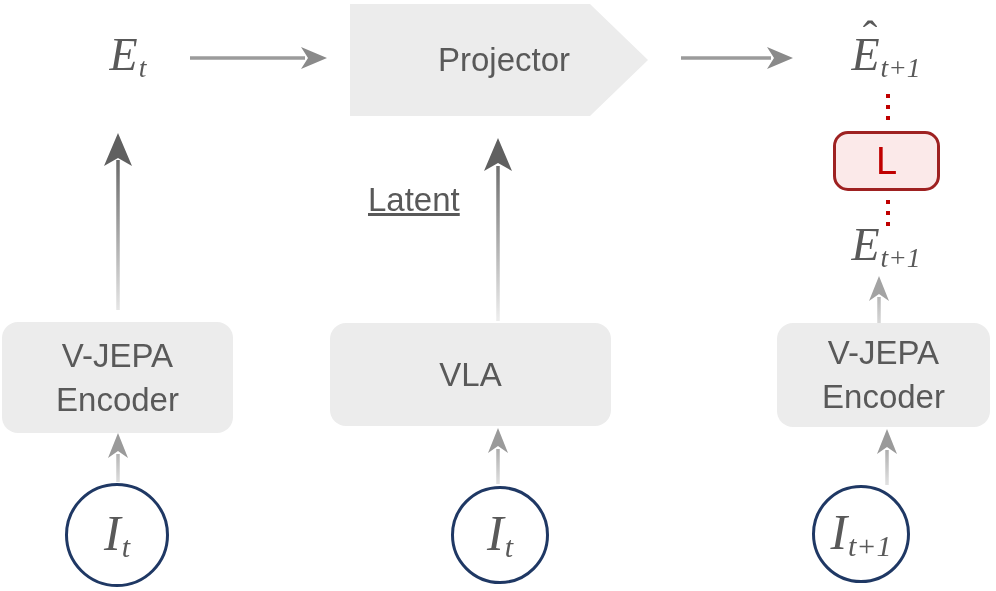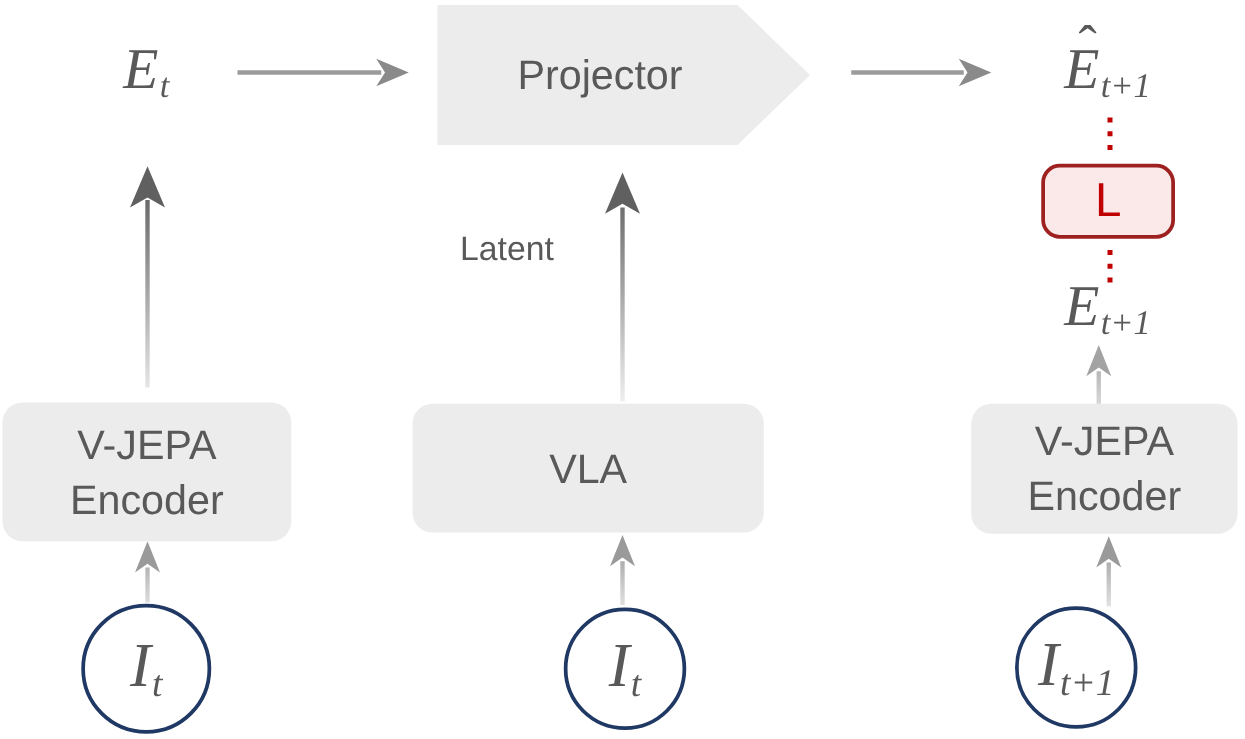--- a/index.html
+++ b/index.html
@@ -27,35 +27,36 @@
     line-height: 44px;
     text-align: center;
   }
   .node-encoder-left  { left: 2px;   top: 322px; width: 231px; height: 111px; }
   .node-vla           { left: 330px; top: 323px; width: 281px; height: 103px; }
   .node-encoder-right { left: 777px; top: 323px; width: 213px; height: 104px; }
 
   
   .projector-label {
     position: absolute;
-    left: 480px; top: 60px;
+    left: 504px; top: 60px;
     transform: translate(-50%, -50%);
     color: #595959;
     font-size: 33px;
     white-space: nowrap;
   }
 
   
   .latent-action {
     position: absolute;
     left: 368px; top: 175px;
     color: #595959;
-    font-size: 27px;
+    font-size: 33px;
     line-height: 49px;
     white-space: nowrap;
+    text-decoration: underline;
   }
 
   
   .loss-box {
     position: absolute;
     left: 833px; top: 131px;
     width: 107px; height: 60px;
     box-sizing: border-box;
     background: #fbe9e9;
     border: 3px solid #9e2121;
@@ -99,21 +100,21 @@
     vertical-align: -0.24em;
     margin-left: 1px;
   }
   .math .hat {
     position: absolute;
     left: 0.26em;
     top: -0.40em;
     font-size: 0.95em;
     font-style: normal;
   }
-  .math-et     { left: 117px; top: 57px; }
+  .math-et     { left: 128px; top: 57px; }
   .math-ehat   { left: 886px; top: 57px; }
   .math-et1    { left: 886px; top: 247px; }
   .circle-math { position: static; transform: none; font-size: 50px; }
 </style>
 </head>
 <body>
 
 <div class="canvas">
 
   <svg class="layer" width="996" height="591" viewBox="0 0 996 591">

